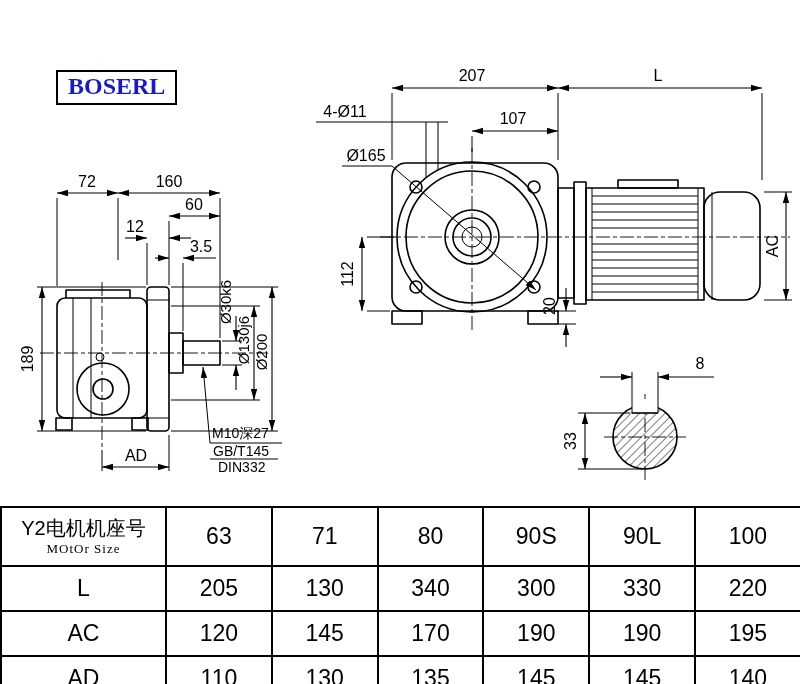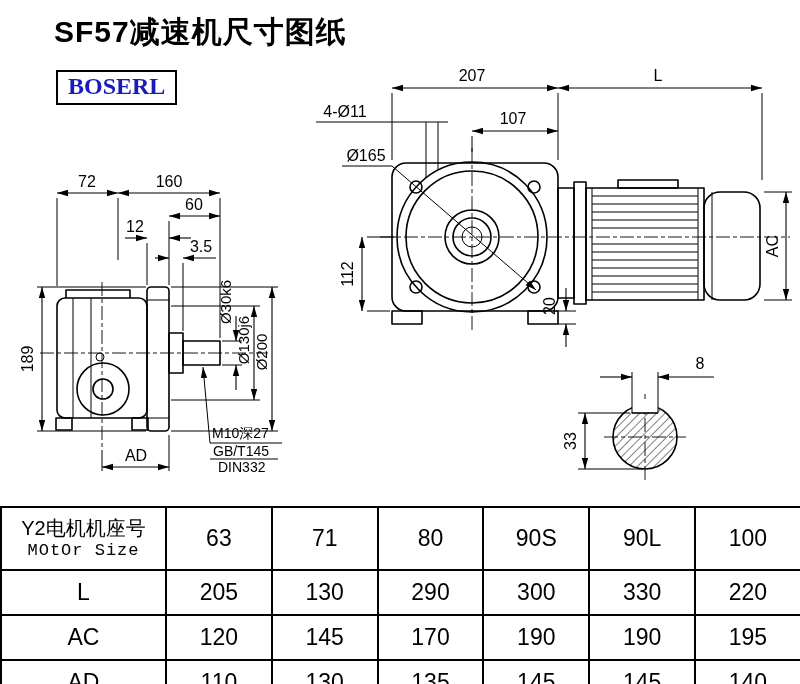--- a/index.html
+++ b/index.html
@@ -18,28 +18,27 @@
   text.dt{font-family:"Liberation Sans",sans-serif;font-size:16px;fill:#000;text-anchor:middle}
   text.dts{font-family:"Liberation Sans",sans-serif;font-size:15px;fill:#000;text-anchor:middle}
   text.note{font-family:"Liberation Sans",sans-serif;font-size:14px;fill:#000;text-anchor:start}
 
   
   table.spec{position:absolute;left:0;top:506px;width:800px;height:178px;border-collapse:collapse;table-layout:fixed;background:#fff}
   table.spec th,table.spec td{border:2px solid #000;text-align:center;vertical-align:middle;font-weight:normal;font-size:23px;padding:8px;overflow:hidden}
   tr.hrow{height:55px}
   tr.drow{height:41px}
   .hdr-cn{font-size:20px;line-height:1.25}
-  .hdr-en{font-family:Liberation Mono, monospace;font-size:17px;letter-spacing:1px;line-height:1.2}
+  .hdr-en{font-family:Liberation Serif, serif;font-size:13px;letter-spacing:1px;line-height:1.2}
 </style>
 </head>
 <body>
 
 <div class="page">
 
-  <div class="title">SF57减速机尺寸图纸</div>
   <div class="logo">BOSERL</div>
 
   <svg class="drawing" width="800" height="506" viewBox="0 0 800 506">
     <defs>
       <marker id="arr" markerWidth="12" markerHeight="8" refX="11" refY="4" orient="auto-start-reverse" markerUnits="userSpaceOnUse">
         <path d="M0,0.8 L11,4 L0,7.2 Z" fill="#000"></path>
       </marker>
       <pattern id="hatch" width="6" height="6" patternUnits="userSpaceOnUse" patternTransform="rotate(45)">
         <line x1="0" y1="0" x2="0" y2="6" stroke="#000" stroke-width="1"></line>
       </pattern>
@@ -276,21 +275,21 @@
       <th>71</th>
       <th>80</th>
       <th>90S</th>
       <th>90L</th>
       <th>100</th>
     </tr>
     <tr class="drow">
       <td>L</td>
       <td>205</td>
       <td>130</td>
-      <td>290</td>
+      <td>340</td>
       <td>300</td>
       <td>330</td>
       <td>220</td>
     </tr>
     <tr class="drow">
       <td>AC</td>
       <td>120</td>
       <td>145</td>
       <td>170</td>
       <td>190</td>

